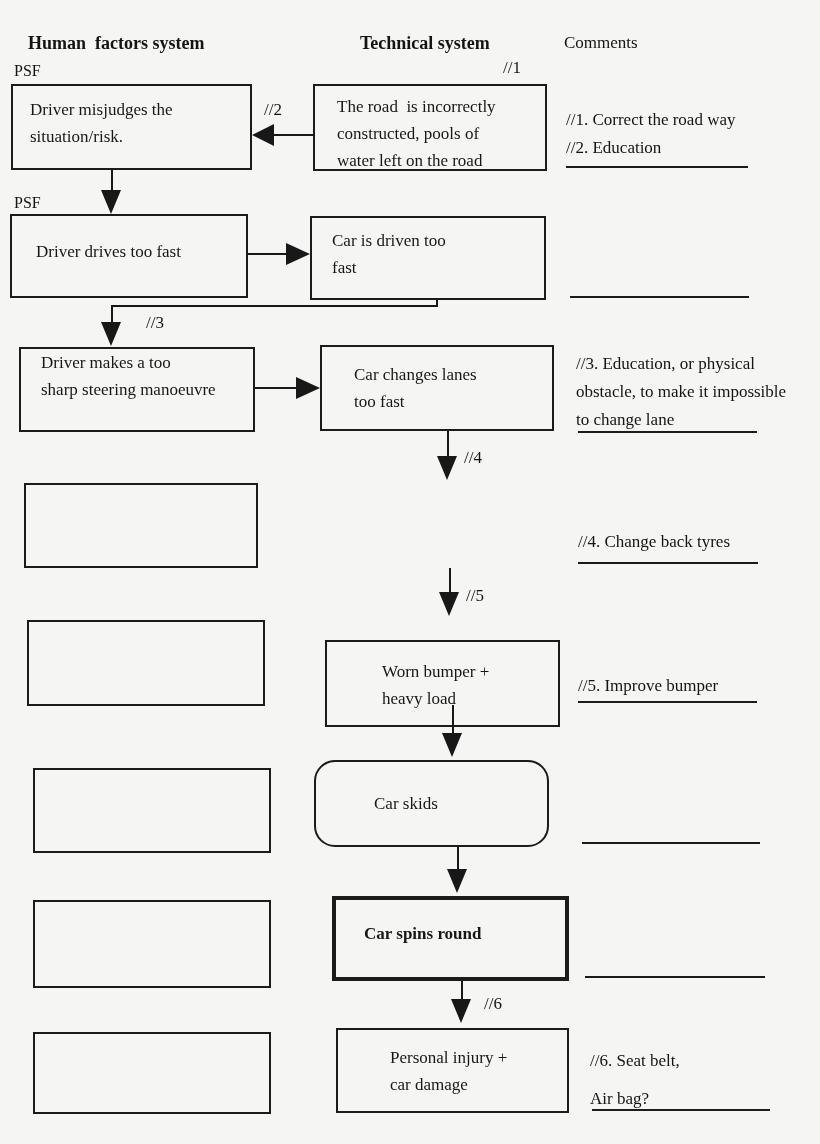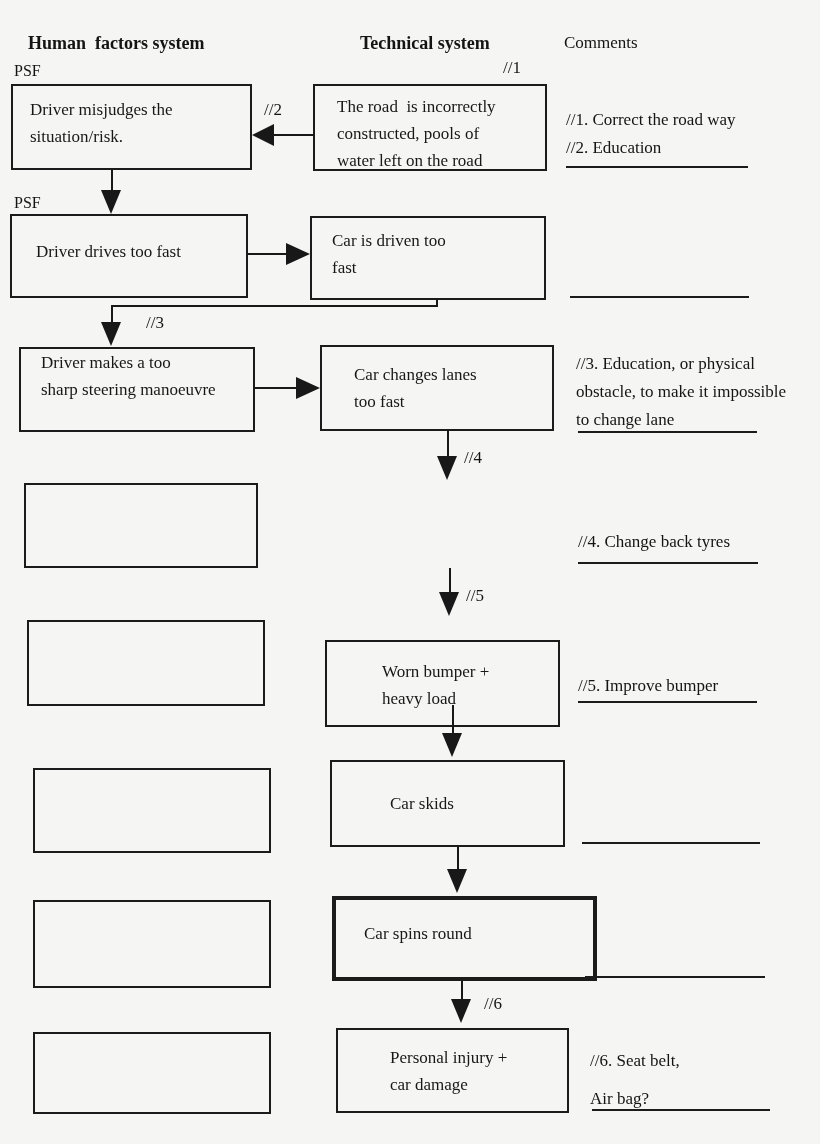--- a/index.html
+++ b/index.html
@@ -45,22 +45,22 @@
 
   <div class="box" style="left:313px;top:84px;width:234px;height:87px;padding:7px 0 0 22px;">The road  is incorrectly
 constructed, pools of
 water left on the road</div>
   <div class="box" style="left:310px;top:216px;width:236px;height:84px;padding:9px 0 0 20px;">Car is driven too
 fast</div>
   <div class="box" style="left:320px;top:345px;width:234px;height:86px;padding:14px 0 0 32px;">Car changes lanes
 too fast</div>
   <div class="box" style="left:325px;top:618px;width:235px;height:87px;padding:16px 0 0 55px;margin-top:22px;">Worn bumper +
 heavy load</div>
-  <div class="box" style="left:330px;top:760px;width:235px;height:87px;padding:28px 0 0 58px;">Car skids</div>
-  <div class="box thick" style="left:332px;top:896px;width:265px;height:85px;padding:20px 0 0 28px;">Car spins round</div>
+  <div class="box" style="left:314px;top:760px;width:235px;height:87px;padding:28px 0 0 58px;border-radius:21px;">Car skids</div>
+  <div class="box thick" style="left:332px;top:896px;width:237px;height:85px;padding:20px 0 0 28px;font-weight:bold;">Car spins round</div>
   <div class="box" style="left:336px;top:1028px;width:233px;height:85px;padding:14px 0 0 52px;">Personal injury +
 car damage</div>
 
   <div class="alabel" style="left:503px;top:58px;">//1</div>
   <div class="alabel" style="left:264px;top:100px;">//2</div>
   <div class="alabel" style="left:146px;top:313px;">//3</div>
   <div class="alabel" style="left:464px;top:448px;">//4</div>
   <div class="alabel" style="left:466px;top:586px;">//5</div>
   <div class="alabel" style="left:484px;top:994px;">//6</div>
 

